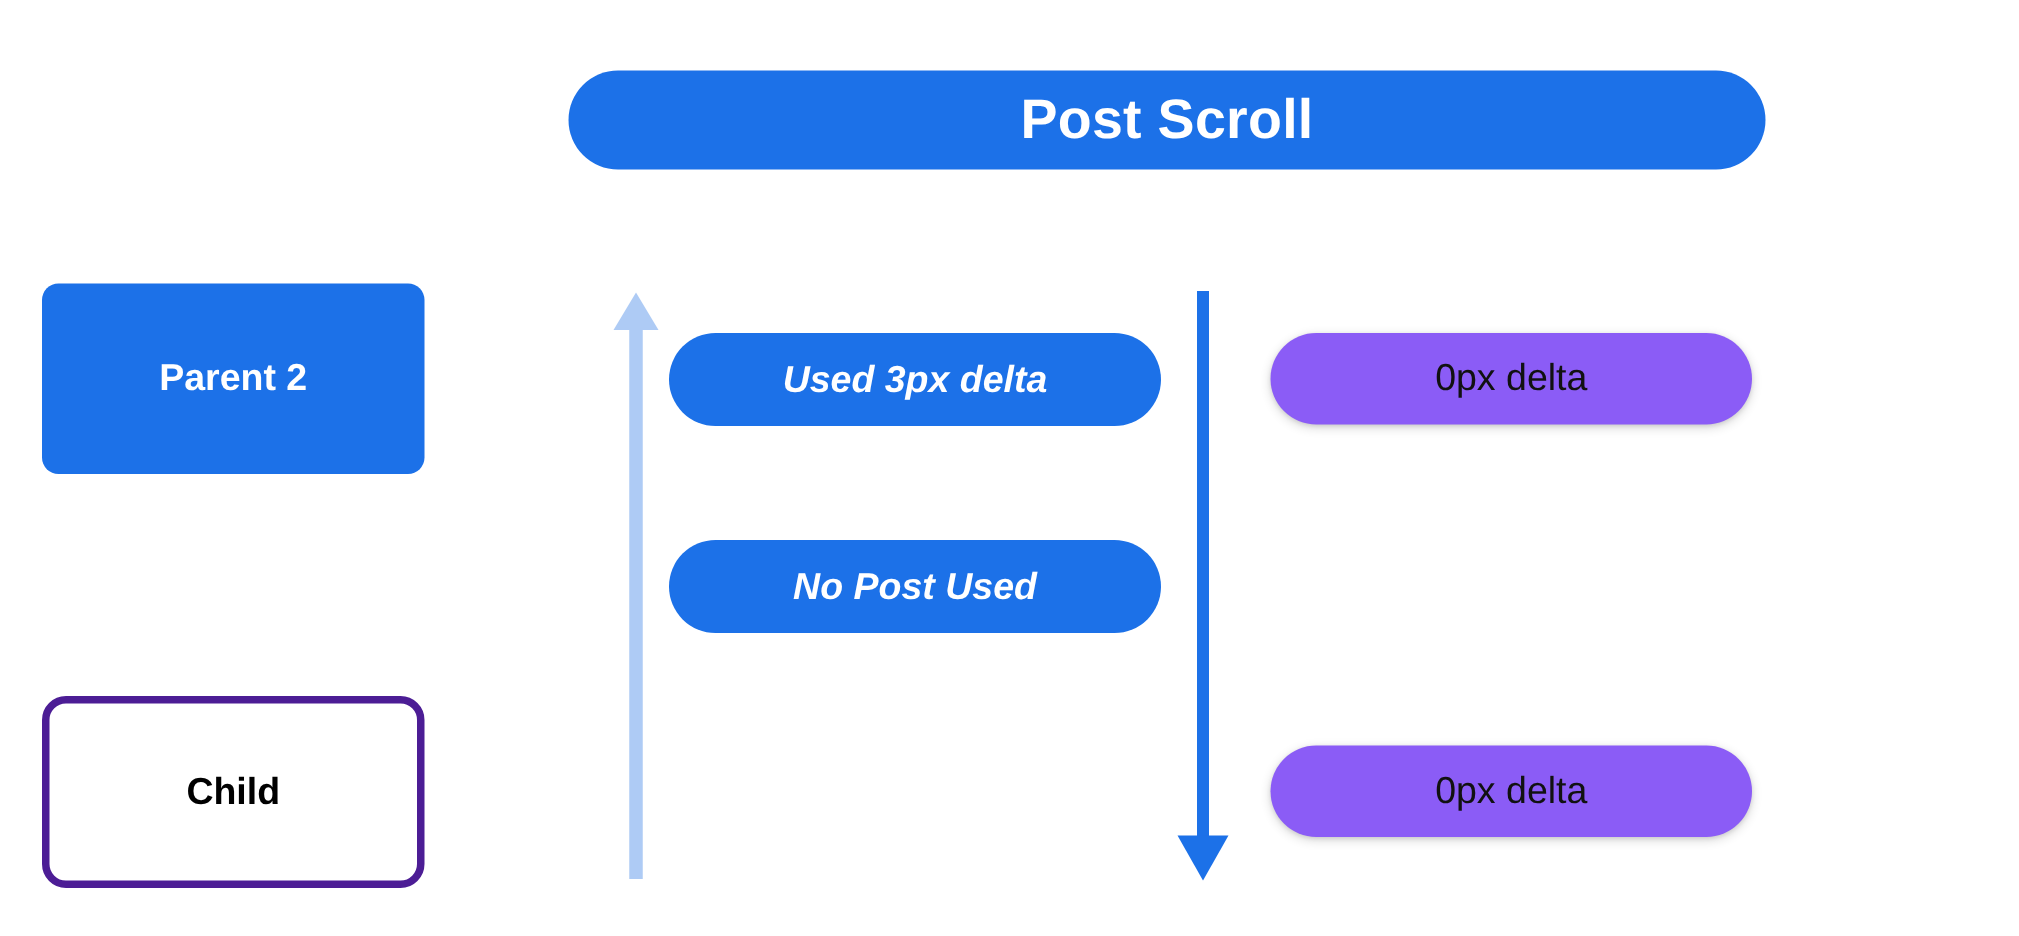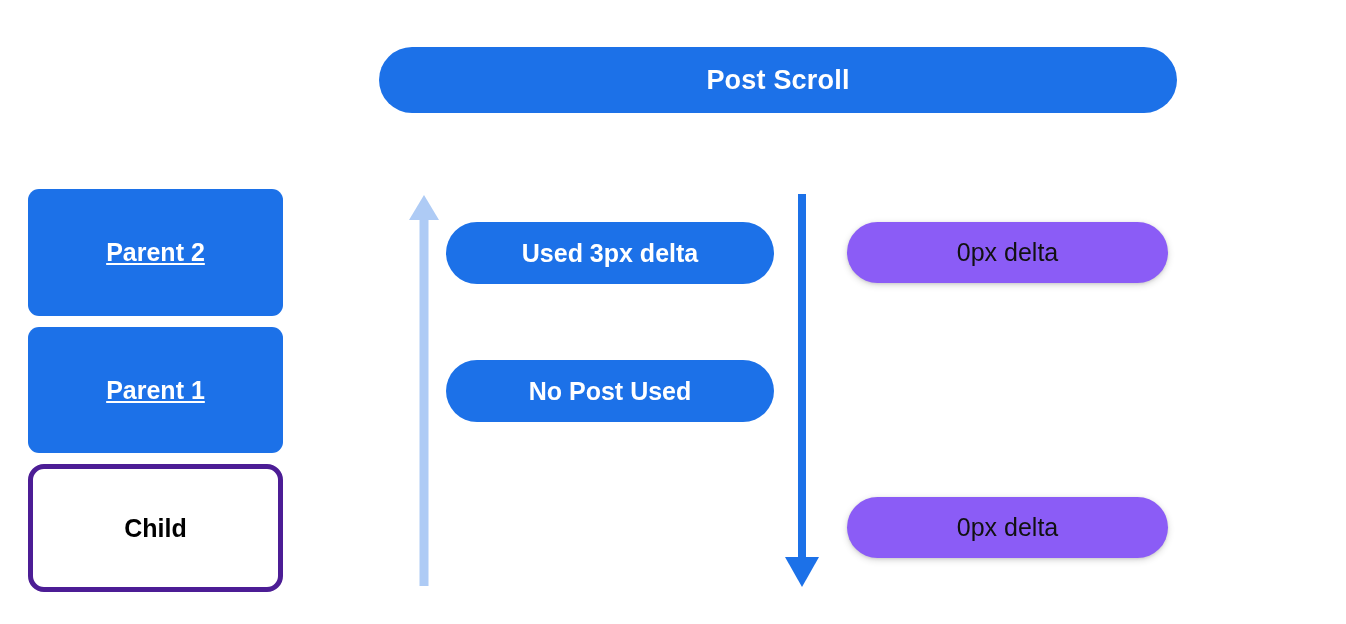--- a/index.html
+++ b/index.html
@@ -26,42 +26,41 @@
     left: 379px;
     top: 47px;
     width: 798px;
     height: 66px;
     background: #1c71e8;
     border-radius: 33px;
     display: flex;
     align-items: center;
     justify-content: center;
     color: #ffffff;
-    font-size: 27px;
+    font-size: 37px;
     font-weight: bold;
     letter-spacing: 0.2px;
   }
 
   
   .stack-box {
     position: absolute;
     left: 28px;
     width: 255px;
     display: flex;
     align-items: center;
     justify-content: center;
     font-size: 25px;
     font-weight: bold;
     border-radius: 11px;
   }
 
   .stack-box.filled {
     background: #1c71e8;
     color: #ffffff;
-    text-decoration: underline;
   }
 
   .stack-box.outlined {
     background: #ffffff;
     color: #000000;
     border: 5px solid #4c1d95;
     border-radius: 16px;
   }
 
   .box-parent2 { top: 189px;  height: 127px; }
@@ -85,20 +84,21 @@
     width: 328px;
     height: 62px;
     background: #1c71e8;
     border-radius: 31px;
     display: flex;
     align-items: center;
     justify-content: center;
     color: #ffffff;
     font-size: 25px;
     font-weight: bold;
+    font-style: italic;
   }
   .mid-pill-1 { top: 222px; }
   .mid-pill-2 { top: 360px; }
 
   
   .right-pill {
     position: absolute;
     left: 847px;
     width: 321px;
     height: 61px;
@@ -117,21 +117,20 @@
 </style>
 </head>
 <body>
 
 <div id="canvas">
 
   <div class="header-pill">Post Scroll</div>
 
   <div class="stack-box filled box-parent2">Parent 2</div>
 
-  <div class="stack-box filled box-parent1">Parent 1</div>
 
   <div class="stack-box outlined box-child">Child</div>
 
   <svg class="arrow-svg arrow-up-wrap" viewBox="0 0 40 400">
     <line x1="19" y1="396" x2="19" y2="28" stroke="#aecbf5" stroke-width="9" stroke-linecap="butt"></line>
     <polygon points="19,5 34,30 4,30" fill="#aecbf5"></polygon>
   </svg>
 
   <svg class="arrow-svg arrow-down-wrap" viewBox="0 0 40 400">
     <line x1="19" y1="4" x2="19" y2="372" stroke="#1c71e8" stroke-width="8" stroke-linecap="butt"></line>

